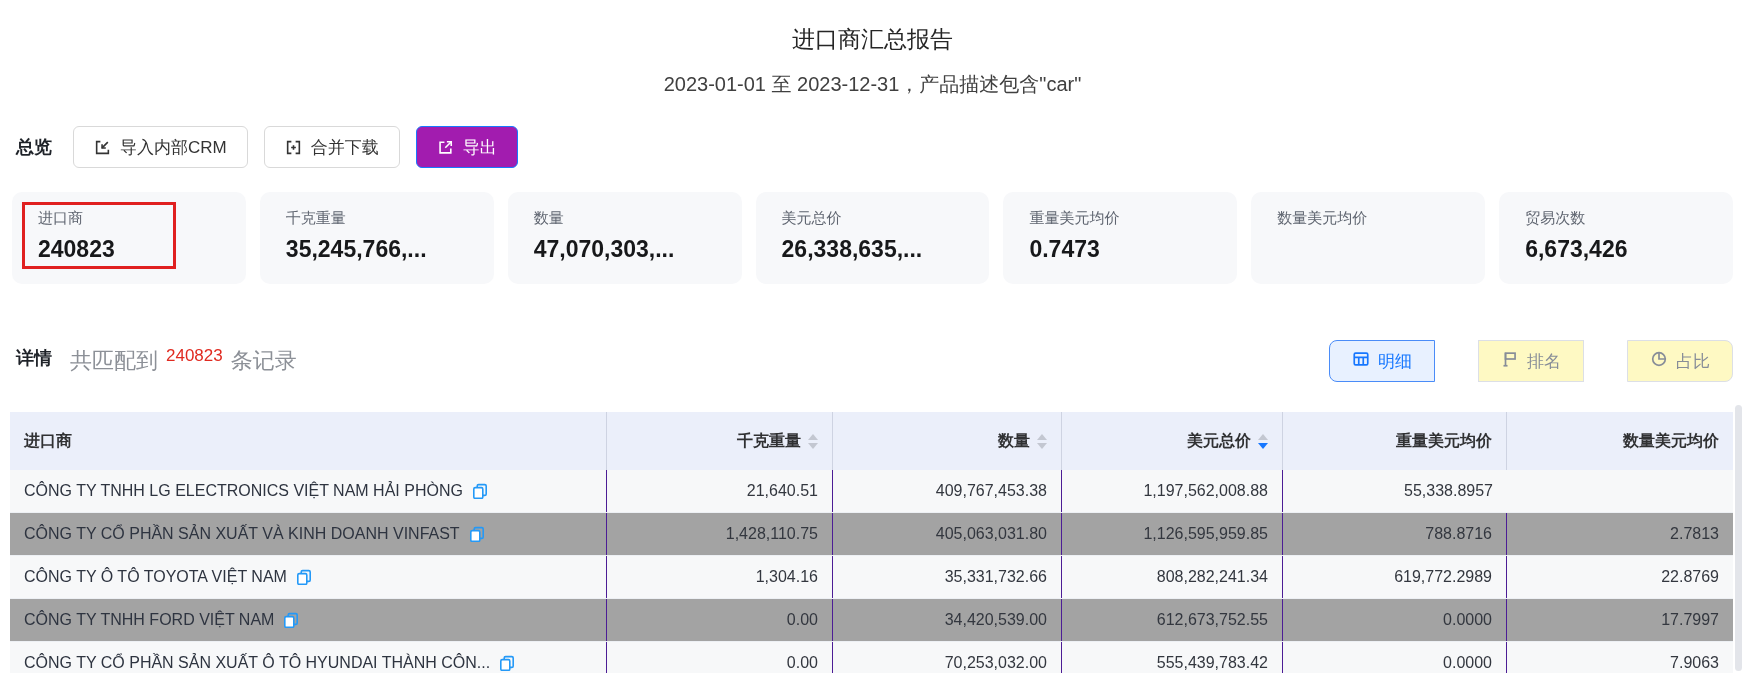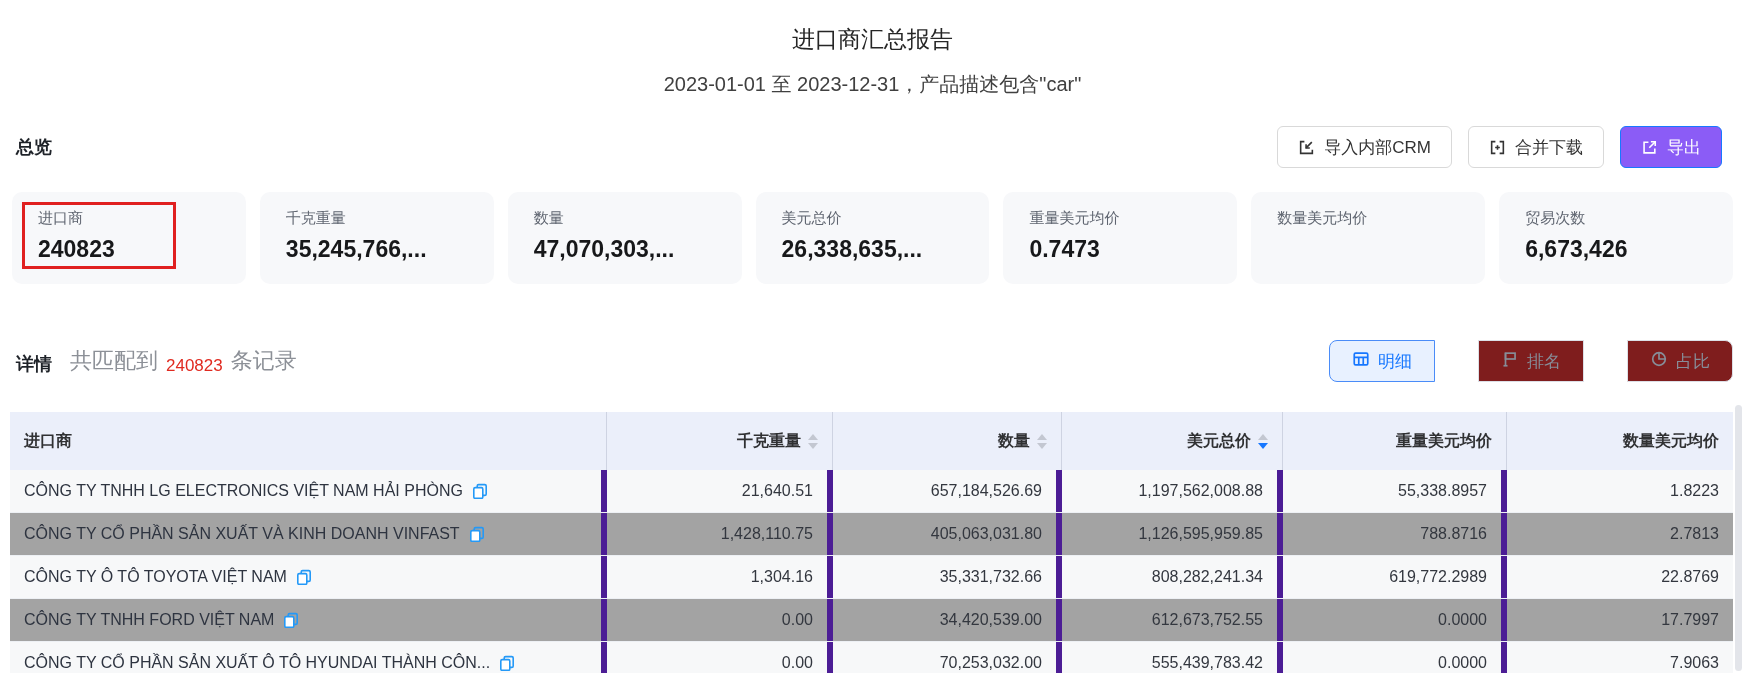--- a/index.html
+++ b/index.html
@@ -3,48 +3,48 @@
 <meta charset="utf-8">
 <style>
   * { margin:0; padding:0; box-sizing:border-box; }
   html,body { width:1745px; height:673px; background:#fff; overflow:hidden;
               font-family:"Liberation Sans","DejaVu Sans",sans-serif; color:#333; }
 
   .page-title { margin-top:24px; text-align:center; font-size:23px; font-weight:500; color:#262626; }
   .page-subtitle { margin-top:16px; text-align:center; font-size:20px; color:#404040; }
 
   .overview-bar { margin-top:28px; padding:0 23px 0 16px; height:42px;
-                  display:flex; align-items:center; justify-content:space-between; }
+                  display:flex; align-items:center; justify-content:flex-start;gap:21px; }
   .section-label { font-size:18px; font-weight:700; color:#1f2329; }
   .btn-group { display:flex; align-items:center; gap:16px; }
   .btn { height:42px; padding:0 20px; display:flex; align-items:center; gap:9px;
          background:#fff; border:1px solid #d9d9d9; border-radius:6px;
          font-size:17px; color:#333; cursor:pointer; }
   .btn svg { display:block; }
-  .btn-primary { background:#8b5cf6; border-color:#1778ff; color:#fff; }
+  .btn-primary { background:#a21caf; border-color:#1778ff; color:#fff; }
 
   .cards { margin-top:24px; padding:0 12px; display:flex; gap:14px; }
   .card { position:relative; flex:1 1 0; height:92px; background:#f7f8fa; border-radius:10px;
           padding:17px 16px 0 26px; }
   .card-label { font-size:15px; color:#5f6570; }
   .card-value { margin-top:8px; font-size:23px; font-weight:700; color:#17181a;
                 white-space:nowrap; overflow:hidden; }
   .red-box { position:absolute; left:10px; top:10px; width:154px; height:67px;
              border:3px solid #e02020; pointer-events:none; }
 
   .detail-bar { margin-top:56px; padding:0 12px 0 16px; height:42px;
                 display:flex; align-items:center; justify-content:space-between; }
-  .detail-left { display:flex; align-items:flex-end; }
+  .detail-left { display:flex; align-items:flex-start; }
   .detail-title { font-size:18px; font-weight:700; color:#1f2329; }
   .match-text { margin-left:18px; font-size:22px; color:#8c9097; }
   .match-count { margin:0 8px; font-size:17px; color:#e02a20; }
 
   .tabs { display:flex; height:42px;gap:44px; }
   .tab { display:flex; align-items:center; gap:8px; padding:0 22px;
-         border:1px solid #dcdfe6; background:#7f1d1d; color:#878d98; font-size:17px;
+         border:1px solid #dcdfe6; background:#fef9c3; color:#878d98; font-size:17px;
          margin-left:-1px; cursor:pointer; }
   .tab:first-child { border-radius:8px 0 0 8px; margin-left:0; }
   .tab:last-child { border-radius:0 8px 8px 0;justify-content:flex-end; }
   .tab.active { background:#e8f1ff; border-color:#4a8cf8; color:#1677ff; z-index:1; }
 
   .table { width:1723px; margin:30px 0 0 10px; }
   .thead, .tr { display:grid; grid-template-columns:597px 226px 229px 221px 224px 226px; }
   .thead { background:#ebeffa; height:58px; align-items:center; }
   .th { height:100%; display:flex; align-items:center; font-size:16px; font-weight:700;
         color:#303133; border-right:1px solid #ced3e2; padding:0 14px; }
@@ -53,21 +53,21 @@
   .carets { display:flex; flex-direction:column; gap:3px; }
   .caret-up { width:0; height:0; border-left:5px solid transparent; border-right:5px solid transparent;
               border-bottom:6px solid #c3c7d1; }
   .caret-down { width:0; height:0; border-left:5px solid transparent; border-right:5px solid transparent;
                 border-top:6px solid #c3c7d1; }
   .caret-down.active { border-top-color:#1677ff; }
 
   .tr { height:43px; align-items:center; border-bottom:1px solid #edf0f4; background:#a3a3a3; }
   .tr:nth-child(even) { background:#f7f8f9; }
   .td { height:100%; display:flex; align-items:center; font-size:16px; color:#33373f;
-        border-right:6px solid #4c1d95; padding:0 14px; overflow:hidden; }
+        border-right:1px solid #4c1d95; padding:0 14px; overflow:hidden; }
   .td:last-child { border-right:none; }
   .td.num { justify-content:flex-end; font-variant-numeric:tabular-nums; }
   .td-name { color:#2e3440; gap:9px; white-space:nowrap; }
   .copy-btn { display:flex; align-items:center; cursor:pointer; flex:none; }
 
   .scrollbar { position:absolute; right:3px; top:405px; bottom:2px; width:7px;
                background:#e3e5ea; border-radius:4px; }
 </style>
 </head>
 <body>
@@ -219,24 +219,23 @@
     <div class="td td-name">
       <span>CÔNG TY TNHH LG ELECTRONICS VIỆT NAM HẢI PHÒNG</span>
       <span class="copy-btn">
         <svg width="16" height="16" viewBox="0 0 16 16" fill="none" stroke="#2499f7" stroke-width="1.6">
           <rect x="5.2" y="1.6" width="9" height="10.8" rx="1.4"></rect>
           <rect x="1.8" y="4.6" width="9" height="10.8" rx="1.4" fill="#fff"></rect>
         </svg>
       </span>
     </div>
     <div class="td num">21,640.51</div>
-    <div class="td num">657,184,526.69</div>
+    <div class="td num">409,767,453.38</div>
     <div class="td num">1,197,562,008.88</div>
     <div class="td num">55,338.8957</div>
-    <div class="td num">1.8223</div>
   </div>
 
   <div class="tr">
     <div class="td td-name">
       <span>CÔNG TY CỔ PHẦN SẢN XUẤT VÀ KINH DOANH VINFAST</span>
       <span class="copy-btn">
         <svg width="16" height="16" viewBox="0 0 16 16" fill="none" stroke="#2499f7" stroke-width="1.6">
           <rect x="5.2" y="1.6" width="9" height="10.8" rx="1.4"></rect>
           <rect x="1.8" y="4.6" width="9" height="10.8" rx="1.4" fill="#fff"></rect>
         </svg>

